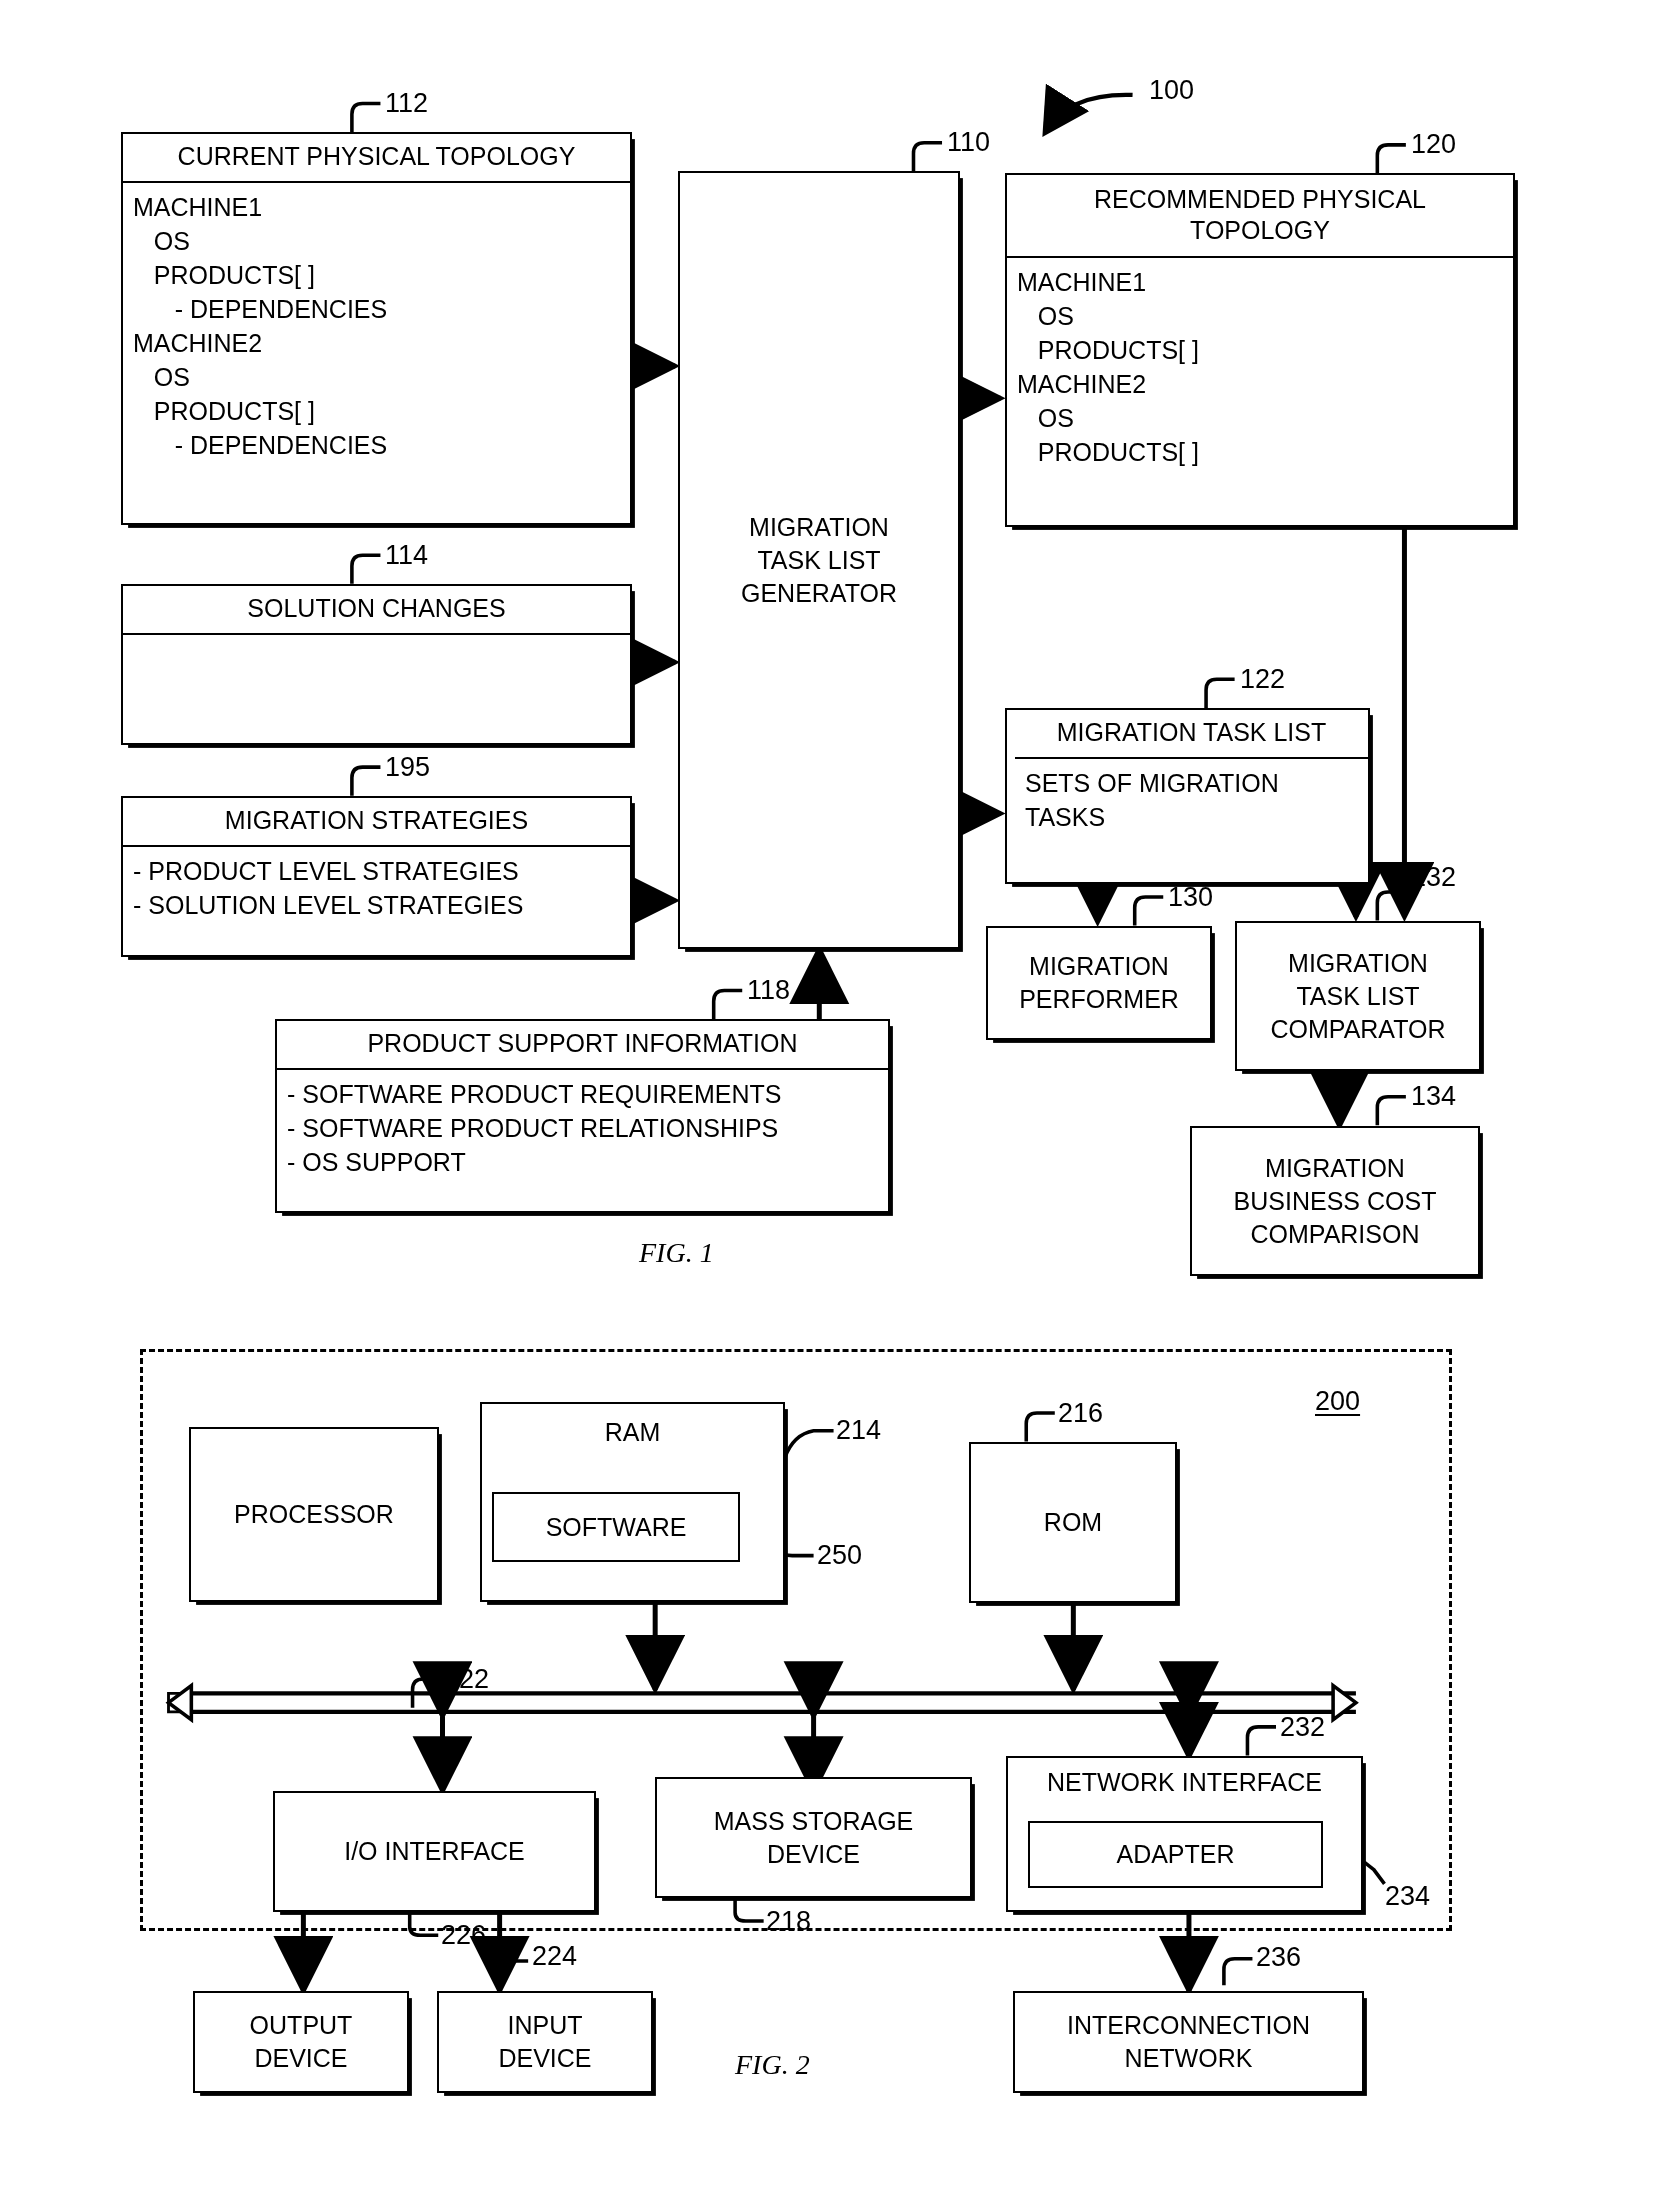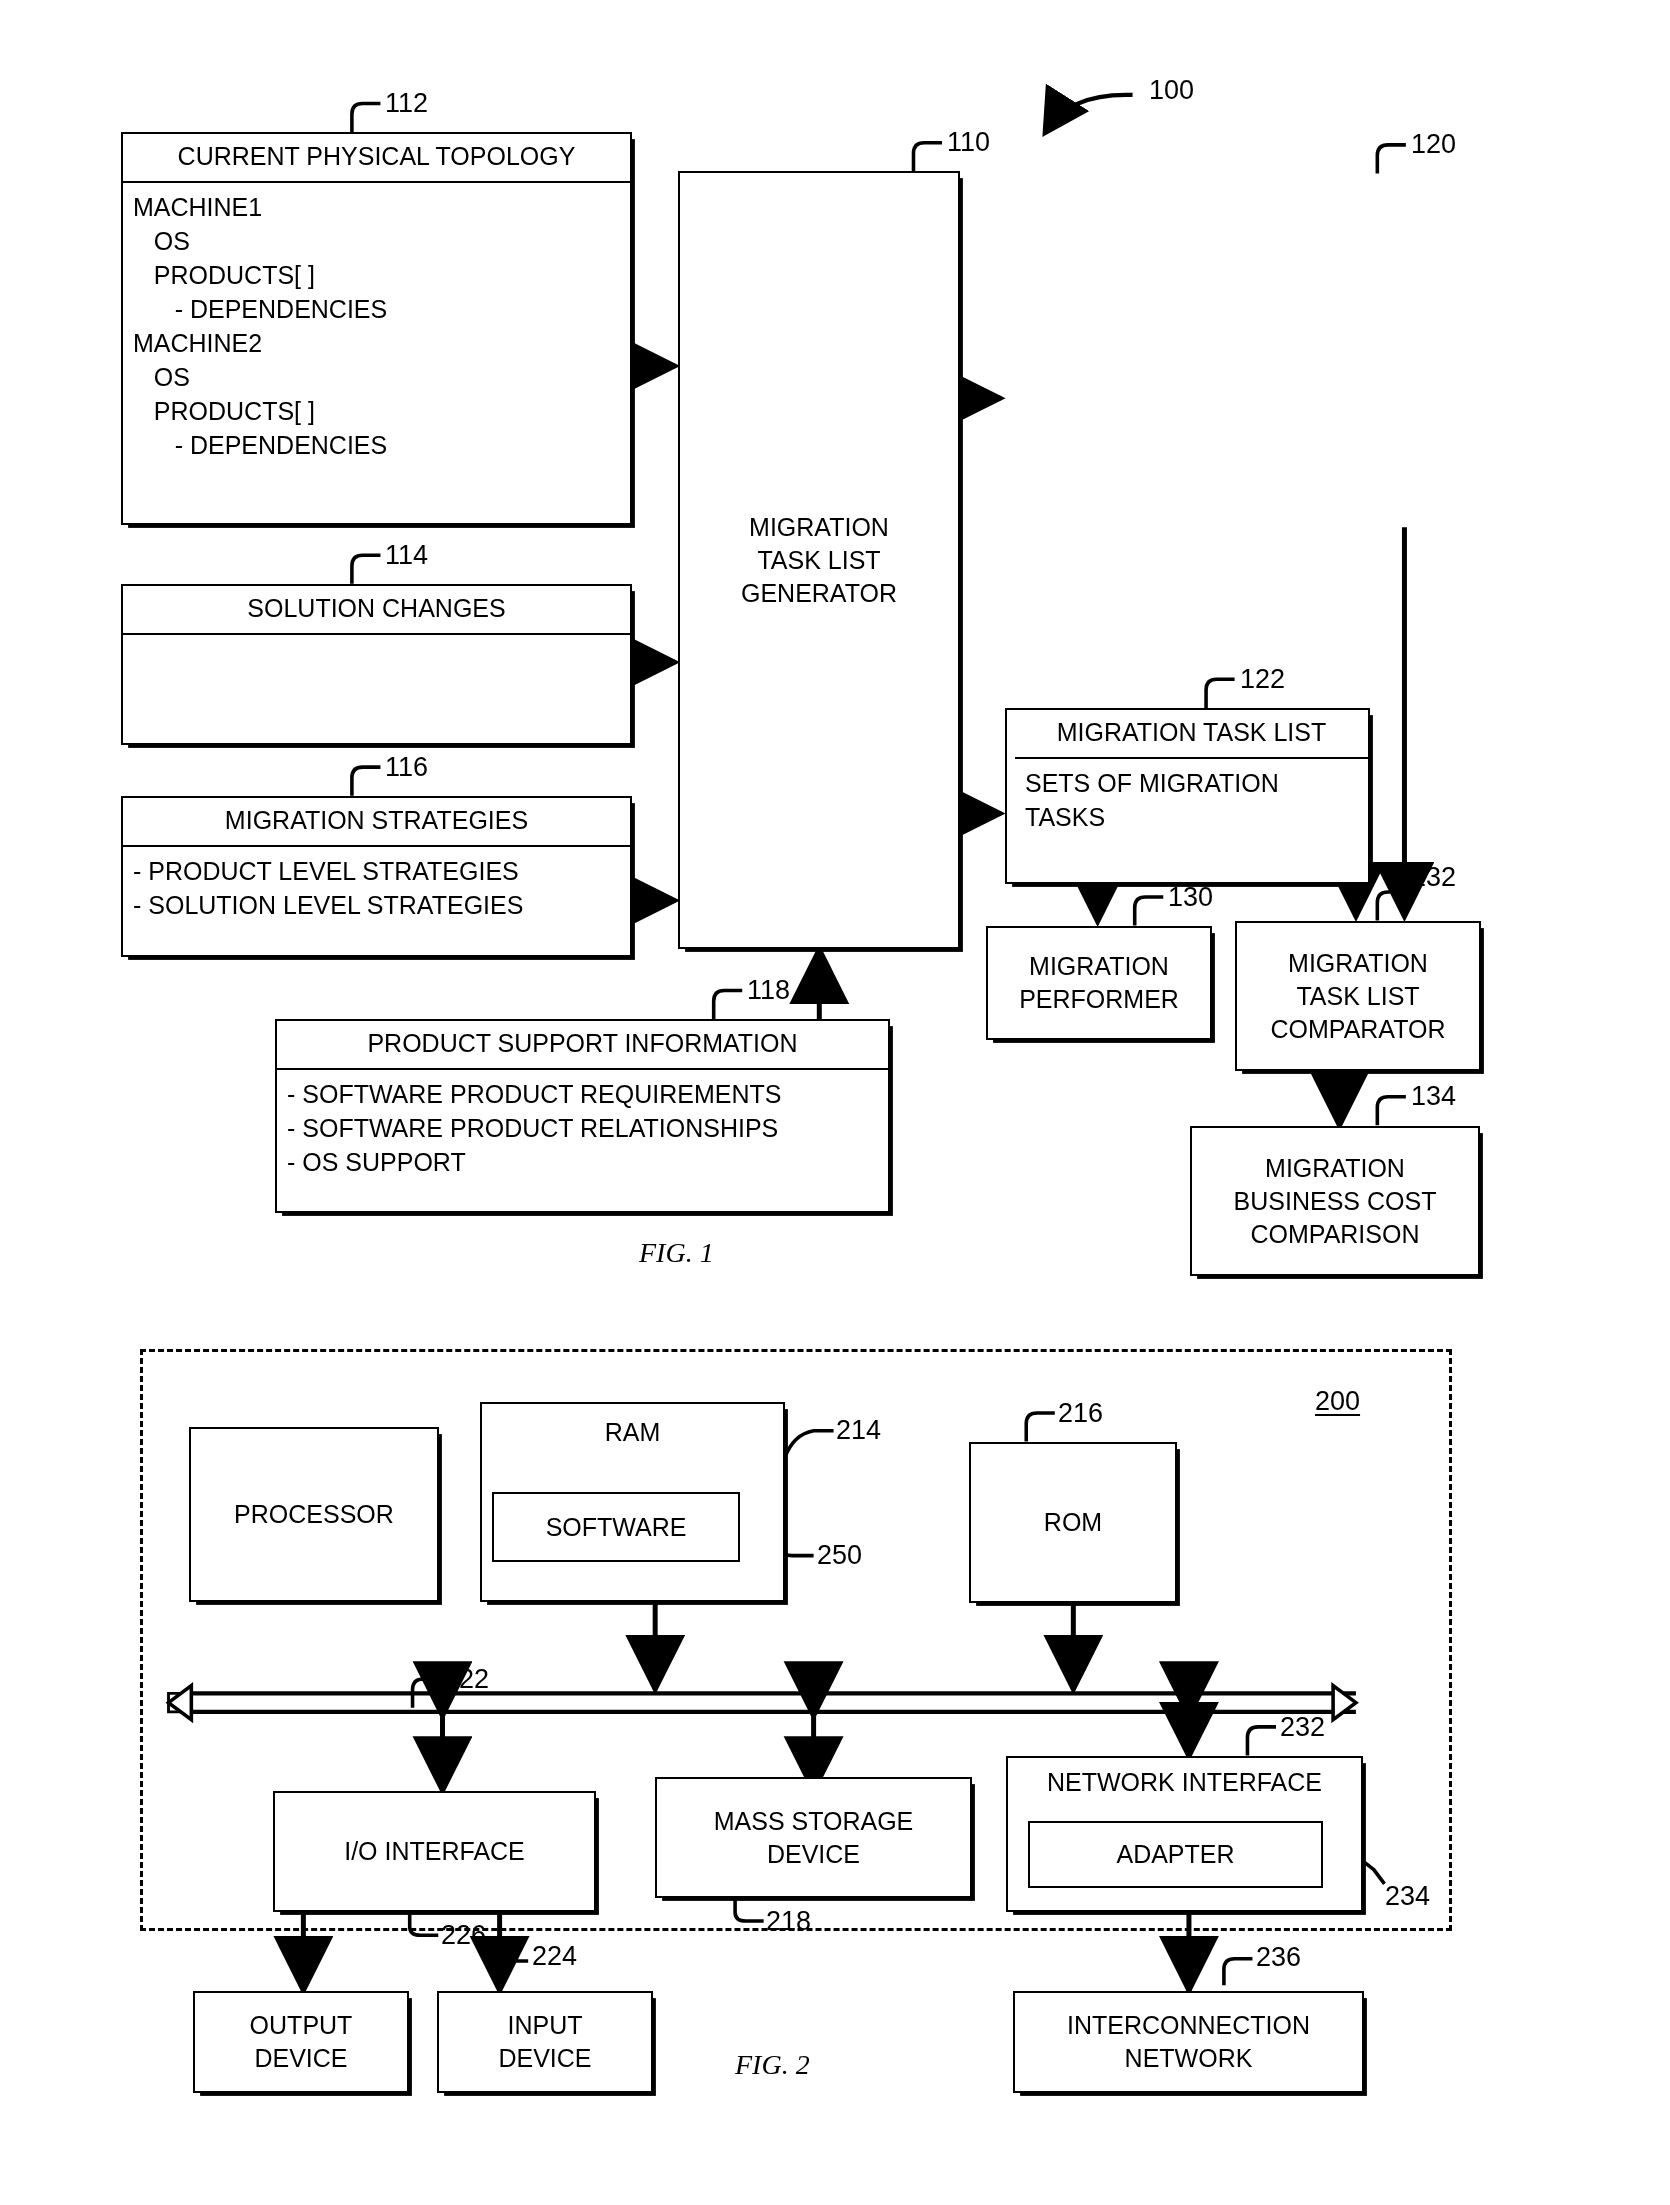--- a/index.html
+++ b/index.html
@@ -232,37 +232,46 @@
   <div class="box" style="left:121px; top:584px; width:511px; height:161px;">
     <div class="box-hdr">SOLUTION CHANGES</div>
   </div>
   <div class="ref" style="left:385px; top:542px;">114</div>
 
   <div class="box" style="left:121px; top:796px; width:511px; height:161px;">
     <div class="box-hdr">MIGRATION STRATEGIES</div>
     <div class="box-body"><span>- PRODUCT LEVEL STRATEGIES</span>
 <span>- SOLUTION LEVEL STRATEGIES</span></div>
   </div>
-  <div class="ref" style="left:385px; top:754px;">116</div>
+  <div class="ref" style="left:385px; top:754px;">195</div>
 
   <div class="box" style="left:275px; top:1019px; width:615px; height:194px;">
     <div class="box-hdr">PRODUCT SUPPORT INFORMATION</div>
     <div class="box-body"><span>- SOFTWARE PRODUCT REQUIREMENTS</span>
 <span>- SOFTWARE PRODUCT RELATIONSHIPS</span>
 <span>- OS SUPPORT</span></div>
   </div>
   <div class="ref" style="left:747px; top:977px;">118</div>
 
   <div class="box" style="left:678px; top:171px; width:282px; height:778px;">
     <div class="box-center" style="white-space:pre-line;">MIGRATION
 TASK LIST
 GENERATOR</div>
   </div>
   <div class="ref" style="left:947px; top:129px;">110</div>
 
+  <div class="box" style="left:1005px; top:173px; width:510px; height:354px;">
+    <div class="box-hdr" style="padding:8.6px 43px 10px 43px;">RECOMMENDED PHYSICAL TOPOLOGY</div>
+    <div class="box-body"><span>MACHINE1</span>
+<span>   OS</span>
+<span>   PRODUCTS[ ]</span>
+<span>MACHINE2</span>
+<span>   OS</span>
+<span>   PRODUCTS[ ]</span></div>
+  </div>
   <div class="ref" style="left:1411px; top:131px;">120</div>
 
   <div class="box" style="left:1005px; top:708px; width:365px; height:176px;padding-left:8px;">
     <div class="box-hdr">MIGRATION TASK LIST</div>
     <div class="box-body"><span>SETS OF MIGRATION</span>
 <span>TASKS</span></div>
   </div>
   <div class="ref" style="left:1240px; top:666px;">122</div>
 
   <div class="box" style="left:986px; top:926px; width:226px; height:114px;">

